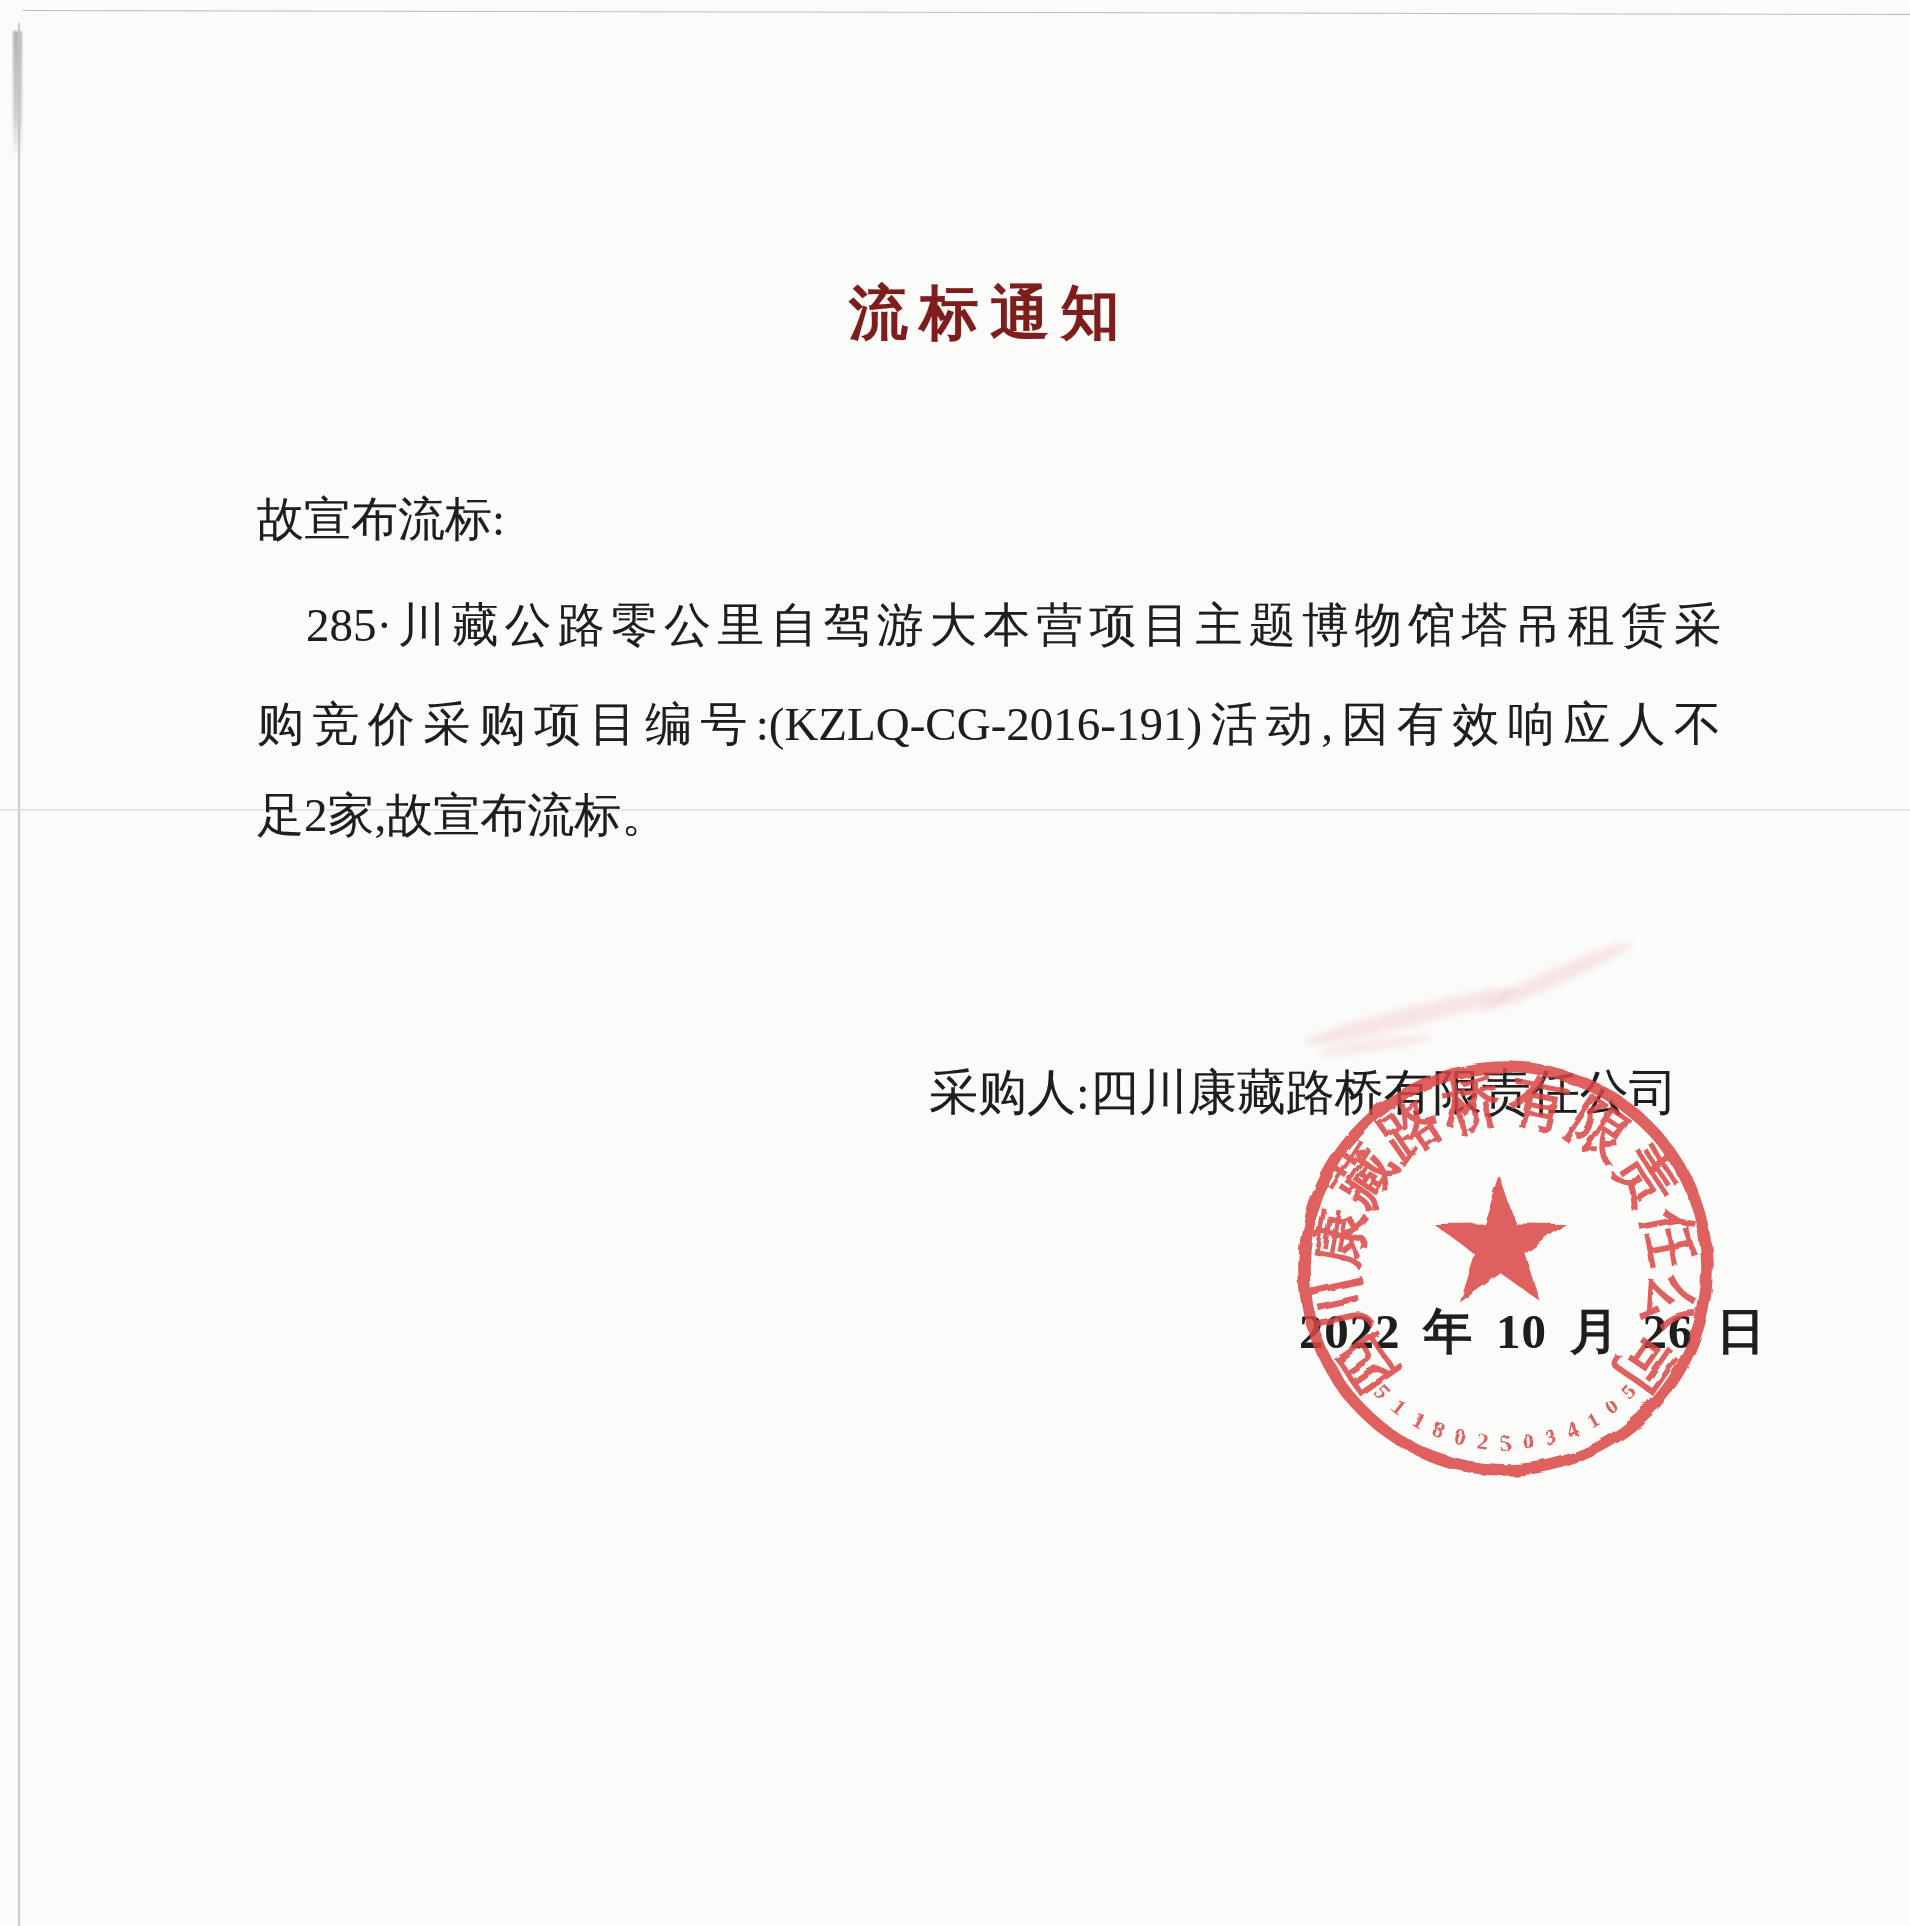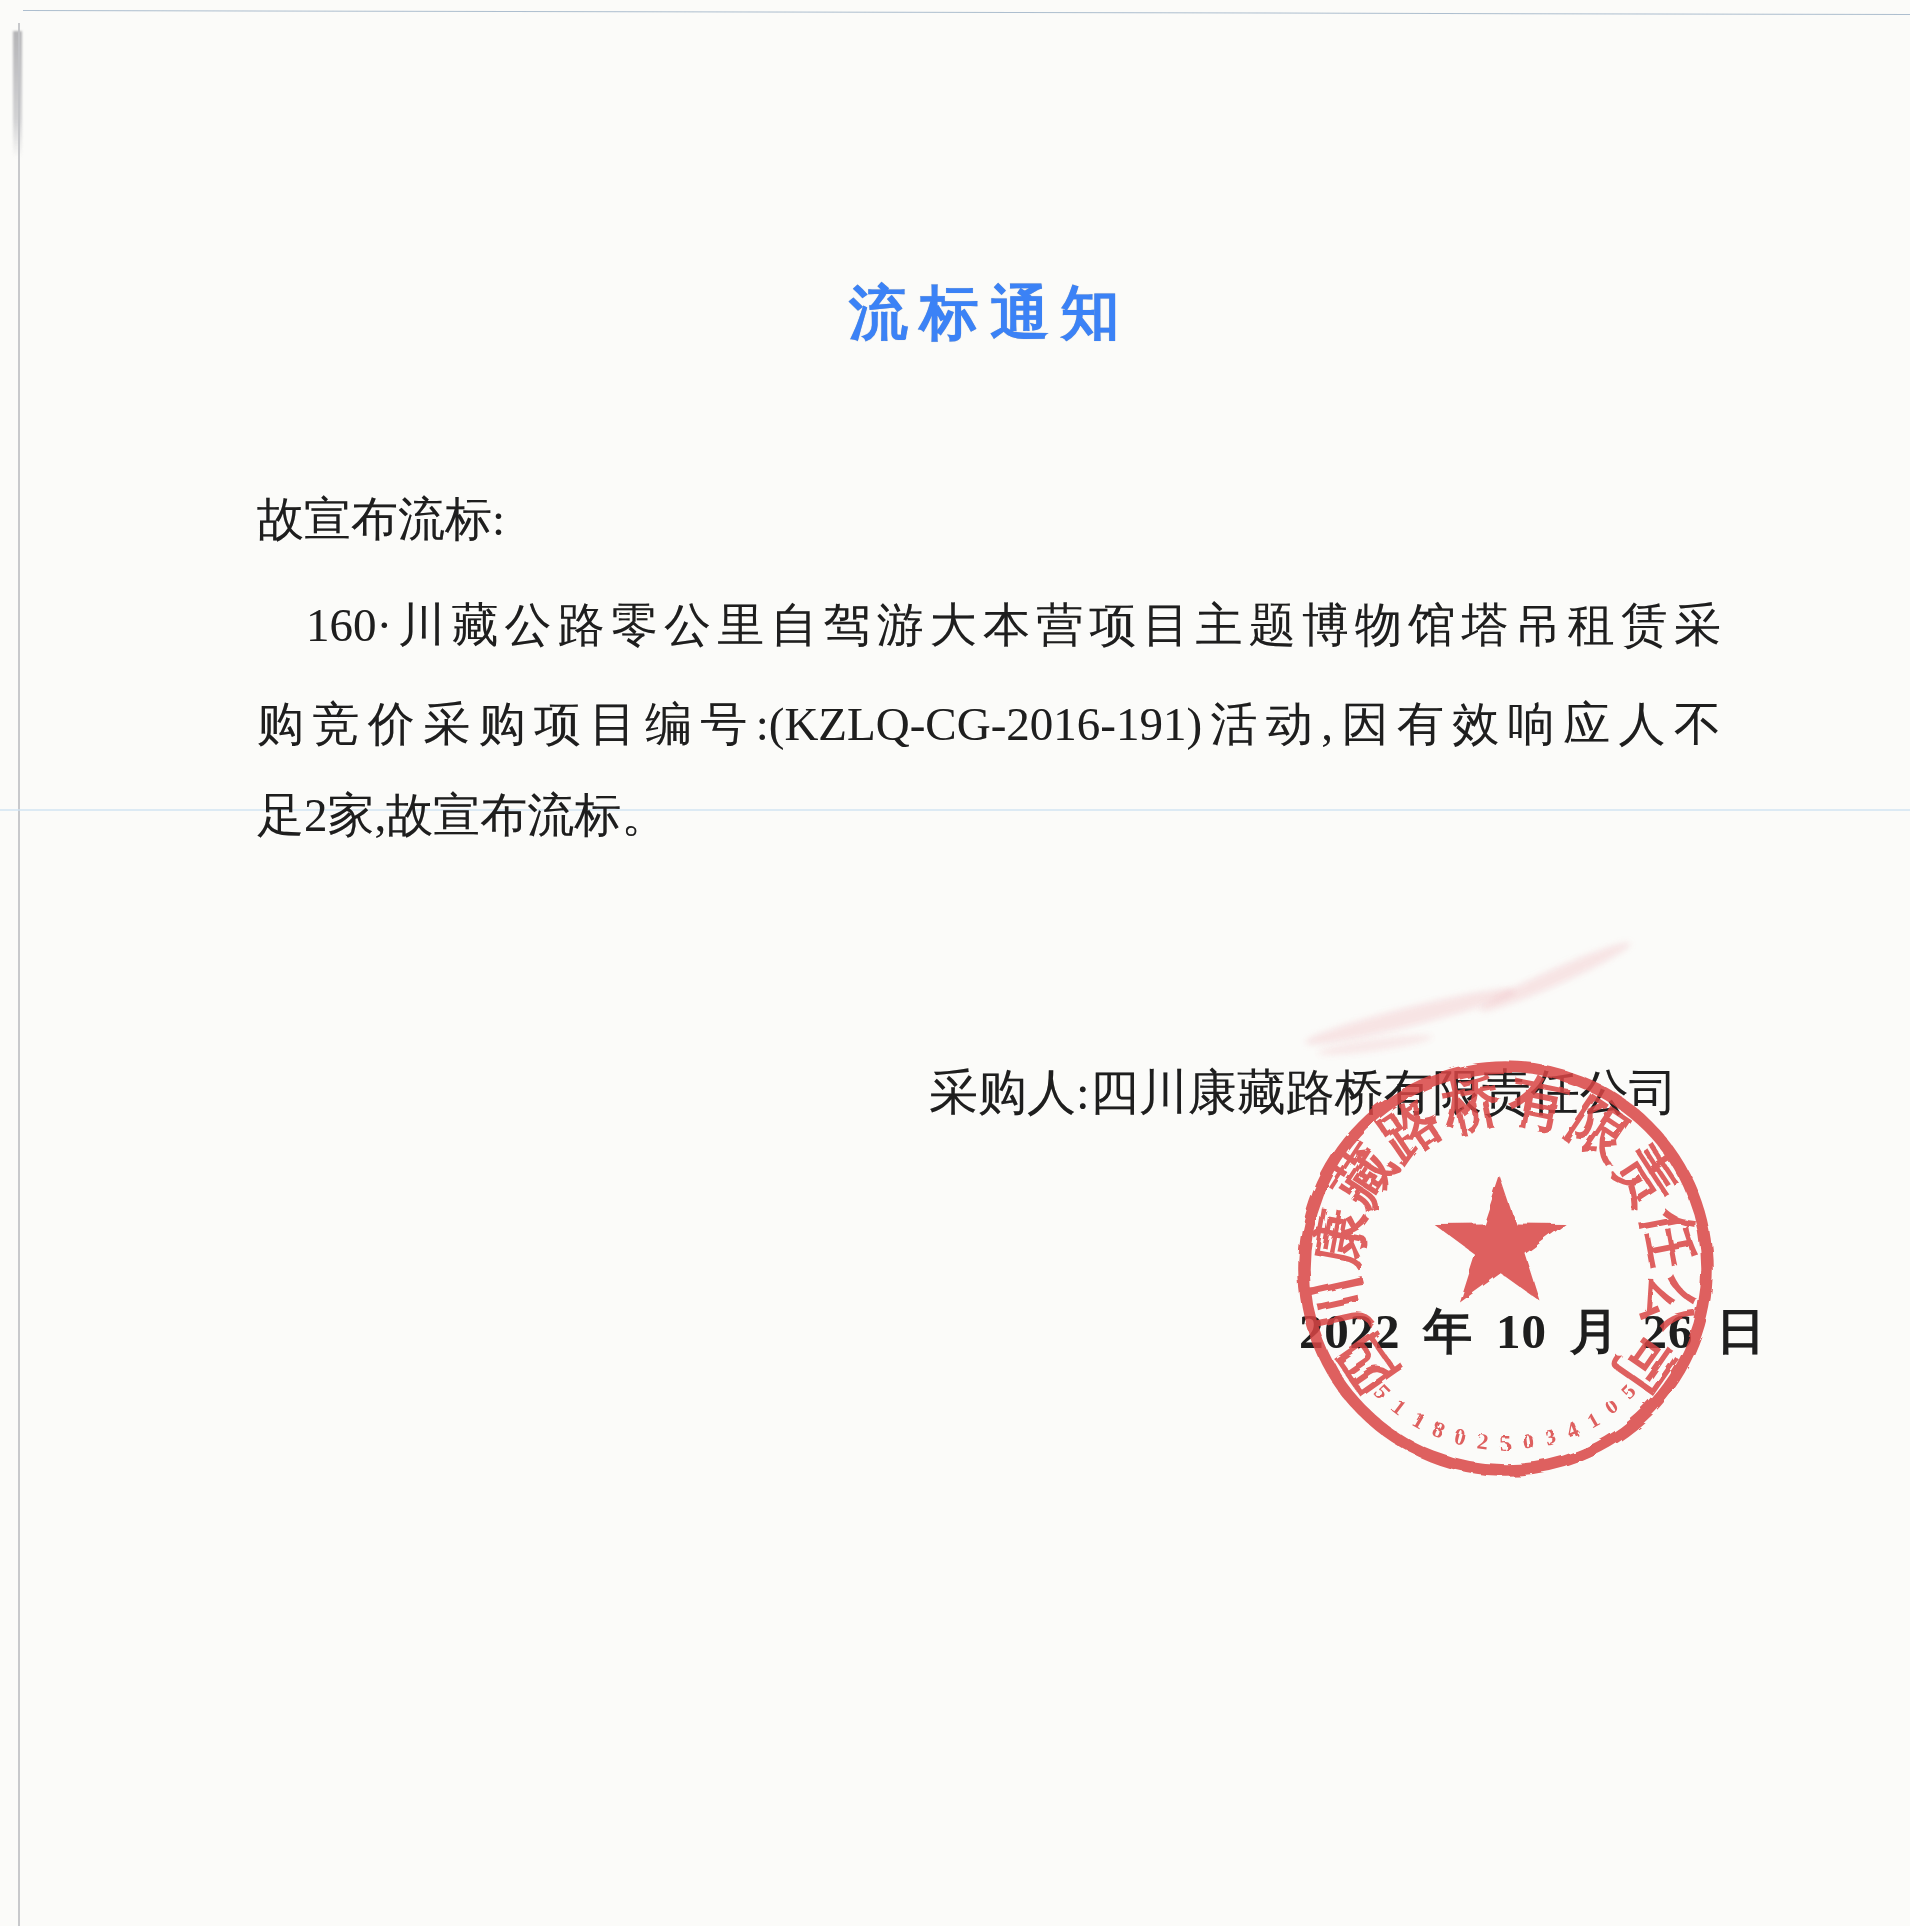--- a/index.html
+++ b/index.html
@@ -27,21 +27,21 @@
     opacity:.75;filter:blur(0.8px);
   }
   .scan-blue-streak{
     position:absolute;left:0;top:809px;width:1911px;height:1.5px;
     background:#cfe3f2;opacity:.7;
   }
   
   .doc-title{
     position:absolute;left:849px;top:284px;
     font-size:59px;font-weight:bold;letter-spacing:11.6px;
-    line-height:1;color:#3b82f6;
+    line-height:1;color:#7f1d1d;
     text-shadow:0 0 0.8px rgba(20,20,20,.35);
     white-space:nowrap;
   }
   .salutation{
     position:absolute;left:257px;top:496px;
     font-size:47px;line-height:1;white-space:nowrap;
     text-shadow:0 0 0.4px rgba(20,20,20,.3);
   }
   .body-line{
     position:absolute;left:257px;width:1464px;
@@ -87,21 +87,21 @@
 
   <div class="scan-top-line"></div>
   <div class="scan-left-smudge"></div>
   <div class="scan-left-line"></div>
   <div class="scan-blue-streak"></div>
 
   <div class="doc-title">流标通知</div>
 
   <div class="salutation">故宣布流标:</div>
 
-  <div class="body-line line-1 justified">160·川藏公路零公里自驾游大本营项目主题博物馆塔吊租赁采</div>
+  <div class="body-line line-1 justified">285·川藏公路零公里自驾游大本营项目主题博物馆塔吊租赁采</div>
   <div class="body-line line-2 justified">购竞价采购项目编号:(KZLQ-CG-2016-191)活动,因有效响应人不</div>
   <div class="body-line line-3">足2家,故宣布流标。</div>
 
   <div class="purchaser-line"><span>采购人:</span><span>四川康藏路桥有限责任公司</span></div>
 
   <div class="date-line">2022 年 10 月 26 日</div>
 
   <div class="ink-smear smear-1"></div>
   <div class="ink-smear smear-2"></div>
   <div class="ink-smear smear-3"></div>

